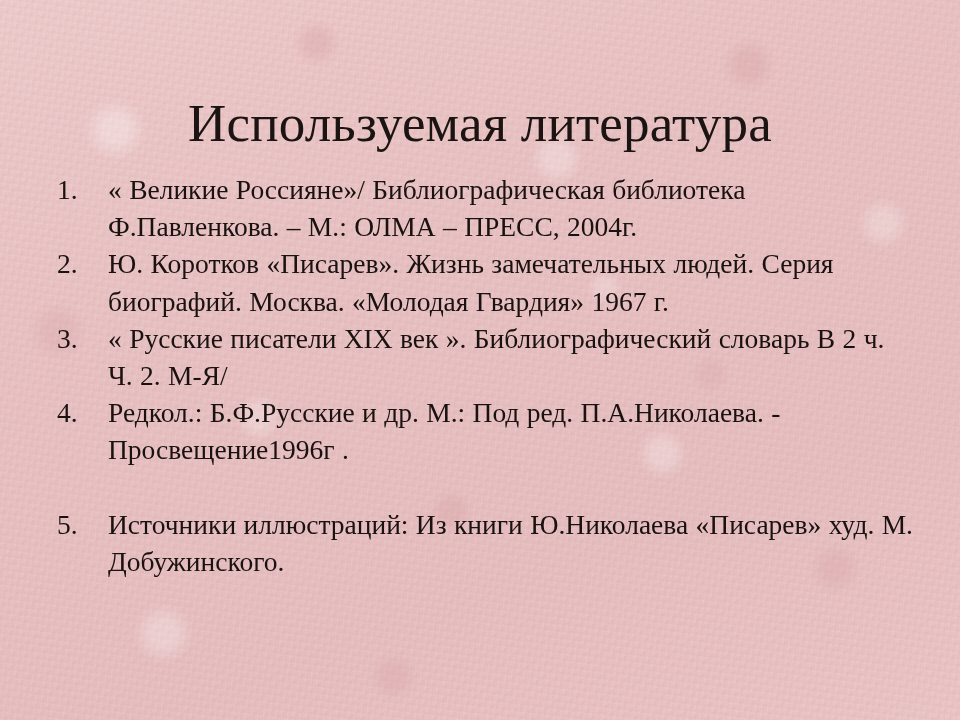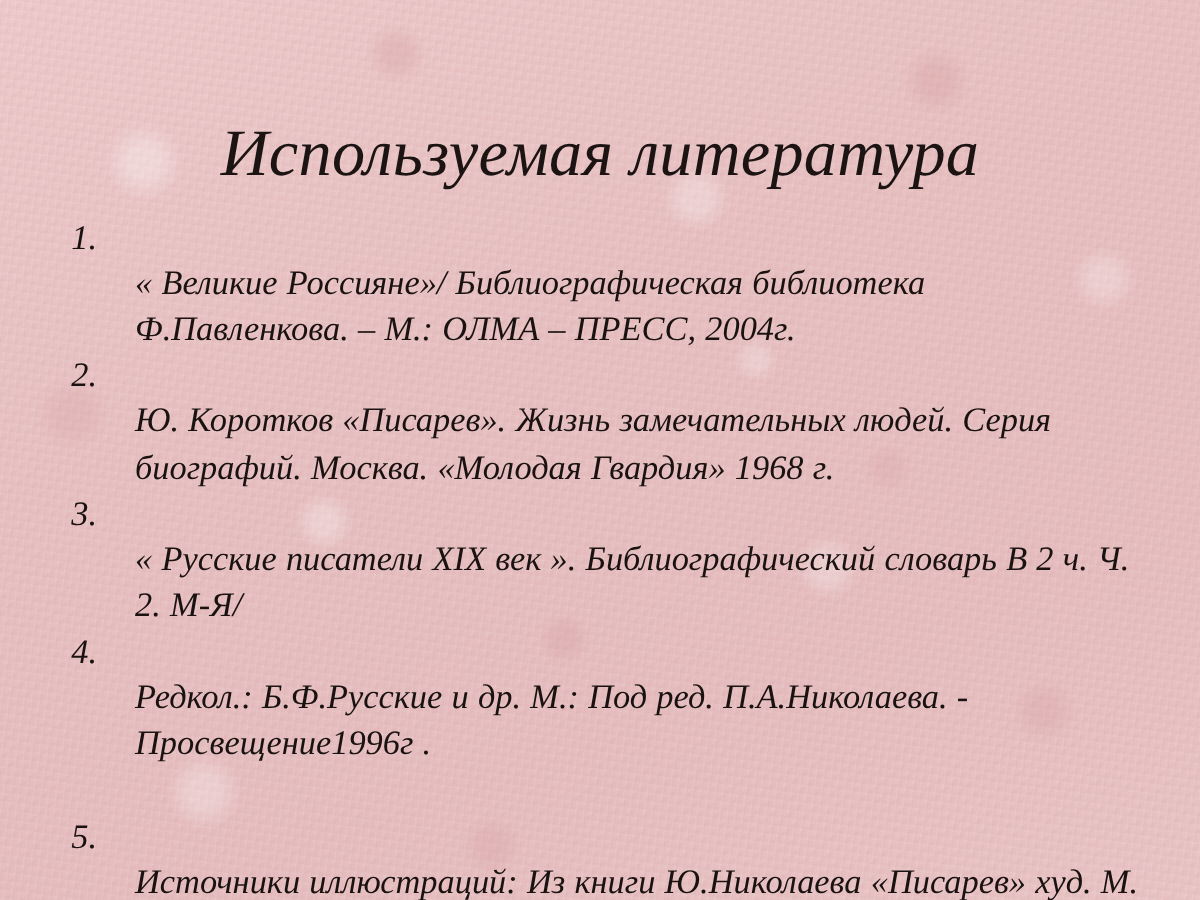--- a/index.html
+++ b/index.html
@@ -14,21 +14,20 @@
     font-family: "Liberation Serif", "DejaVu Serif", serif;
   }
 
   #slide {
     position: relative;
     width: 960px;
     height: 720px;
     box-sizing: border-box;
     background-color: #e7c0c1;
     overflow: hidden;
-    font-style: italic;
   }
 
   
   #slide-texture {
     position: absolute;
     inset: 0;
     pointer-events: none;
     background-color: #e7c0c1;
     background-image:
       radial-gradient(circle at 12% 18%, rgba(255,255,255,0.30) 0 1.2%, rgba(255,255,255,0) 3%),
@@ -109,42 +108,41 @@
     text-align: left;
     padding-left: 7px;
     box-sizing: border-box;
     color: #191210;
   }
 
   .ref-text {
     flex: 1 1 auto;
     text-align: left;
     word-spacing: 0.5px;
-    margin-top: 36px;
   }
 </style>
 </head>
 <body>
 
 <div id="slide" style="background-color: rgb(231, 192, 193);">
 
   <div id="slide-texture" style="background-color: rgb(231, 192, 193);"></div>
 
   <div id="content">
 
     <h1 class="slide-title">Используемая литература</h1>
 
     <ol class="ref-list" style="list-style: none; margin: 0px; padding: 0px;">
         <li class="ref-item" style="color: rgb(25, 18, 16);">
           <span class="ref-marker">1.</span>
           <span class="ref-text">« Великие Россияне»/ Библиографическая библиотека Ф.Павленкова. – М.: ОЛМА – ПРЕСС, 2004г.</span>
         </li>
         <li class="ref-item" style="color: rgb(25, 18, 16);">
           <span class="ref-marker">2.</span>
-          <span class="ref-text">Ю. Коротков «Писарев». Жизнь замечательных людей. Серия биографий. Москва. «Молодая Гвардия» 1968 г.</span>
+          <span class="ref-text">Ю. Коротков «Писарев». Жизнь замечательных людей. Серия биографий. Москва. «Молодая Гвардия» 1967 г.</span>
         </li>
         <li class="ref-item" style="color: rgb(25, 18, 16);">
           <span class="ref-marker">3.</span>
           <span class="ref-text">« Русские писатели XIX век ». Библиографический словарь В 2 ч. Ч. 2. М-Я/</span>
         </li>
         <li class="ref-item" style="color: rgb(25, 18, 16);">
           <span class="ref-marker">4.</span>
           <span class="ref-text">Редкол.: Б.Ф.Русские и др. М.: Под ред. П.А.Николаева. - Просвещение1996г .</span>
         </li>
         <li class="ref-item spaced-before" style="color: rgb(25, 18, 16);">

